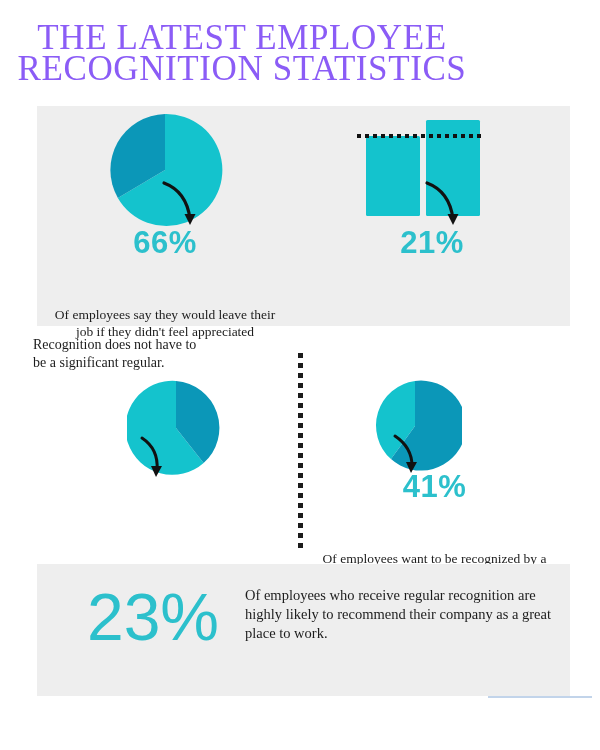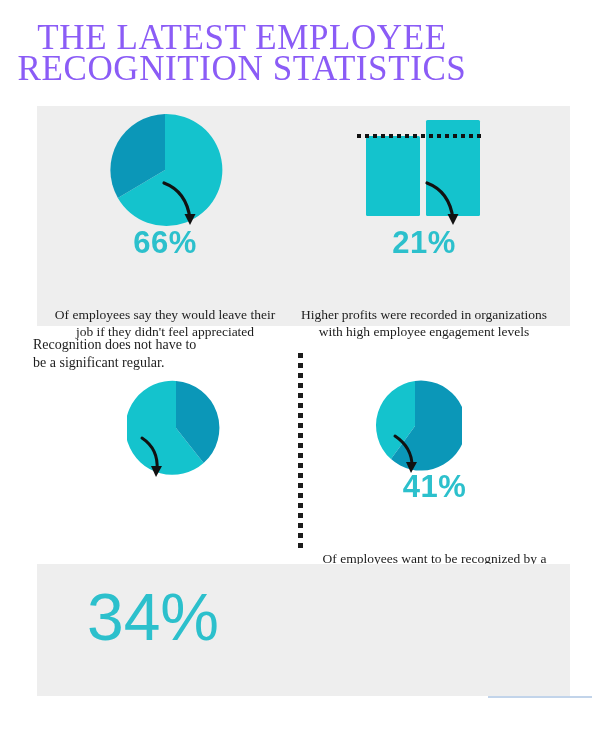--- a/index.html
+++ b/index.html
@@ -163,23 +163,22 @@
       <rect x="74" y="6" width="54" height="96" rx="1.5" fill="#14c3cd"></rect>
       <line x1="5" y1="22" x2="132" y2="22" stroke="#111111" stroke-width="4" stroke-dasharray="4,4" stroke-linecap="butt"></line>
     </svg>
   </div>
   <div class="graphic" style="left:415px; top:175px; width:60px; height:60px;">
     <svg width="60" height="60" viewBox="0 0 60 60">
       <path d="M12,8 C28,14 36,28 38,44" stroke="#111111" stroke-width="3.2" fill="none" stroke-linecap="round"></path>
       <path d="M38,50 L32.5,39 L43.5,39 Z" fill="#111111"></path>
     </svg>
   </div>
-  <div class="stat" style="left:295px; top:226px; width:258px;">
+  <div class="stat" style="left:303px; top:226px; width:258px;">
     <div class="pct">21%</div>
-    <div class="caption" style="padding:6px 4px 0 4px;">Higher profits were recorded in organizations with high employee engagement levels</div>
   </div>
 
   <div class="mid-heading" style="left:33px; top:336px; width:258px;">
     <span>Recognition does not have to</span><br>
     <span>be a significant regular.</span>
   </div>
 
   <div id="divider-dotted"></div>
 
   <div class="graphic" style="left:127px; top:379px; width:98px; height:98px;">
@@ -211,17 +210,18 @@
       <path d="M26,45 L21,34 L32,34 Z" fill="#111111"></path>
     </svg>
   </div>
   <div class="stat" style="left:312px; top:470px; width:245px;">
     <div class="pct">41%</div>
     <div class="caption" style="padding:6px 8px 0 8px;">Of employees want to be recognized by a with</div>
   </div>
 
   <div id="panel-bottom" class="panel-gray"></div>
 
-  <div id="big-pct">34%</div>
+  <div id="big-pct">23%</div>
+  <div id="big-caption">Of employees who receive regular recognition are highly likely to recommend their company as a great place to work.</div>
 
   <div id="footer-rule"></div>
 
 </div>
 
 </body></html>

